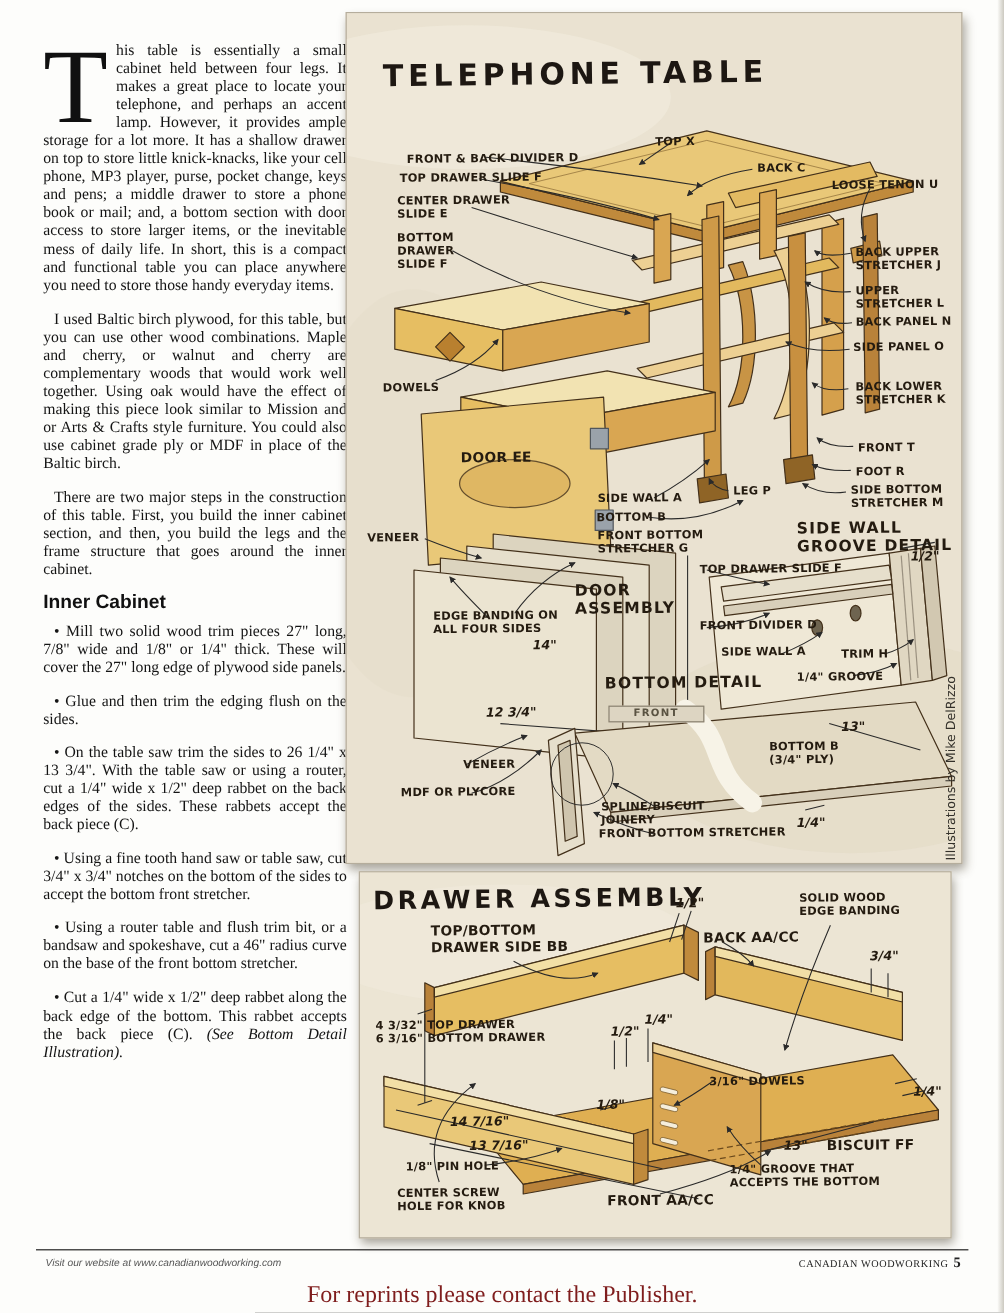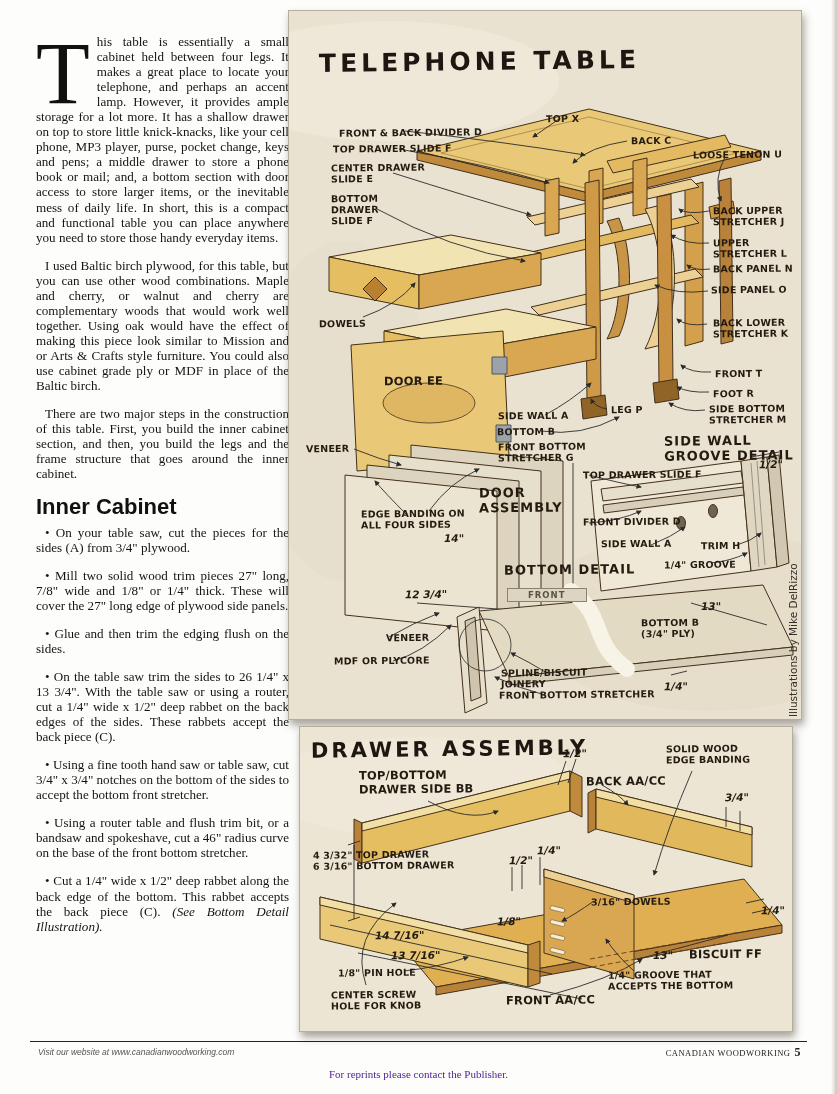--- a/index.html
+++ b/index.html
@@ -8,21 +8,21 @@
   .page::after{content:"";position:absolute;right:0;top:0;width:6px;height:100%;
         background:linear-gradient(to left,#c9c6bd,rgba(255,255,255,0));}
 
   
   .article{position:absolute;left:36px;top:34px;width:253px;
            font-size:13.1px;line-height:1.15;color:#141414;text-align:justify;}
   .article p{margin:0 0 13px;}
   .article .indent{text-indent:9px;}
   .dropcap{float:left;font-family:"Liberation Serif",serif;font-size:88px;line-height:.72;
            margin:8px 7px 0 0;color:#101010;}
-  .article h2{font-family:"Liberation Sans",sans-serif;font-size:22px;margin:8px 0 5px;
+  .article h2{font-family:"Liberation Sans",sans-serif;font-size:16px;margin:8px 0 5px;
               text-align:left;color:#111;}
   .article em{font-style:italic;}
 
   
   .panel{position:absolute;background:#EAE2D1;border:1px solid #b5ad9c;
          box-shadow:2px 5px 8px rgba(60,50,30,.45);}
   .panel svg{position:absolute;left:0;top:0;}
   .p1{left:288px;top:10px;width:512px;height:708px;}
   .p2{left:299px;top:726px;width:492px;height:304px;}
 
@@ -51,33 +51,32 @@
   
   .frule{position:absolute;left:30px;right:30px;top:1041px;border-top:1.5px solid #222;}
   .fsite{position:absolute;left:38px;top:1047px;font-family:"Liberation Sans",sans-serif;
          font-style:italic;font-size:8.5px;color:#555;}
   .fmag{position:absolute;right:36px;top:1045px;font-family:Liberation Serif, serif;
         font-size:8.5px;letter-spacing:.5px;color:#222;}
   .fmag b{font-size:12px;margin-left:4px;}
   .wm1{position:absolute;left:0;width:100%;top:1046px;text-align:center;
        font-family:"Liberation Serif",serif;font-size:15px;color:#0a0a0a;}
   .wm2{position:absolute;left:0;width:100%;top:1068px;text-align:center;
-       font-family:"Liberation Serif",serif;font-size:11px;color:#4c1d95;}
+       font-family:"Liberation Serif",serif;font-size:20px;color:#7f1d1d;}
 </style>
 </head>
 <body>
 
 <div class="page">
 
   <div class="article">
     <p><span class="dropcap">T</span><span>his table is essentially a small cabinet held between four legs. It makes a great place to locate your telephone, and perhaps an accent lamp. However, it provides ample storage for a lot more. It has a shallow drawer on top to store little knick-knacks, like your cell phone, MP3 player, purse, pocket change, keys and pens; a middle drawer to store a phone book or mail; and, a bottom section with door access to store larger items, or the inevitable mess of daily life. In short, this is a compact and functional table you can place anywhere you need to store those handy everyday items.</span></p>
     <p class="indent">I used Baltic birch plywood, for this table, but you can use other wood combinations. Maple and cherry, or walnut and cherry are complementary woods that would work well together. Using oak would have the effect of making this piece look similar to Mission and or Arts &amp; Crafts style furniture. You could also use cabinet grade ply or MDF in place of the Baltic birch.</p>
     <p class="indent">There are two major steps in the construction of this table. First, you build the inner cabinet section, and then, you build the legs and the frame structure that goes around the inner cabinet.</p>
     <h2>Inner Cabinet</h2>
-    <p class="indent">• On your table saw, cut the pieces for the sides (A) from 3/4" plywood.</p>
     <p class="indent">• Mill two solid wood trim pieces 27" long, 7/8" wide and 1/8" or 1/4" thick. These will cover the 27" long edge of plywood side panels.</p>
     <p class="indent">• Glue and then trim the edging flush on the sides.</p>
     <p class="indent">• On the table saw trim the sides to 26 1/4" x 13 3/4". With the table saw or using a router, cut a 1/4" wide x 1/2" deep rabbet on the back edges of the sides. These rabbets accept the back piece (C).</p>
     <p class="indent">• Using a fine tooth hand saw or table saw, cut 3/4" x 3/4" notches on the bottom of the sides  to accept the bottom front stretcher.</p>
     <p class="indent">• Using a router table and flush trim bit, or a bandsaw and spokeshave, cut a 46" radius curve on the base of the front bottom stretcher.</p>
     <p class="indent"><span>• Cut a 1/4" wide x 1/2" deep rabbet along the back edge of the bottom. This rabbet accepts the back piece (C).</span> <em>(See Bottom Detail Illustration).</em></p>
   </div>
 
   <div class="panel p1">
     <svg width="512" height="708" viewBox="0 0 512 708">

